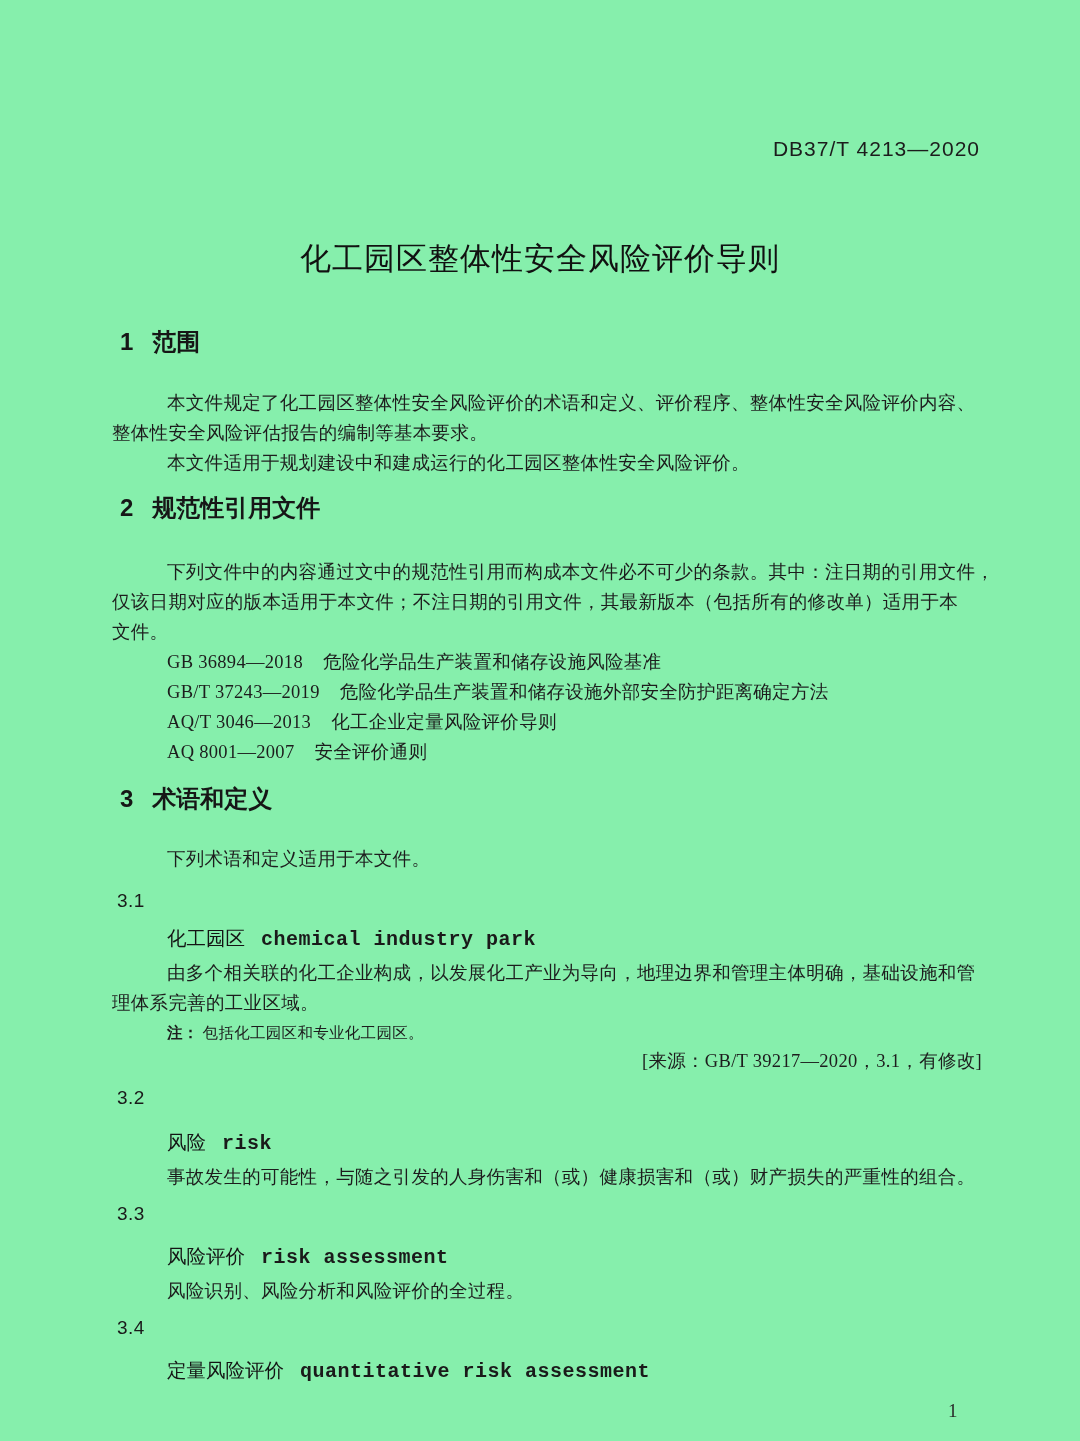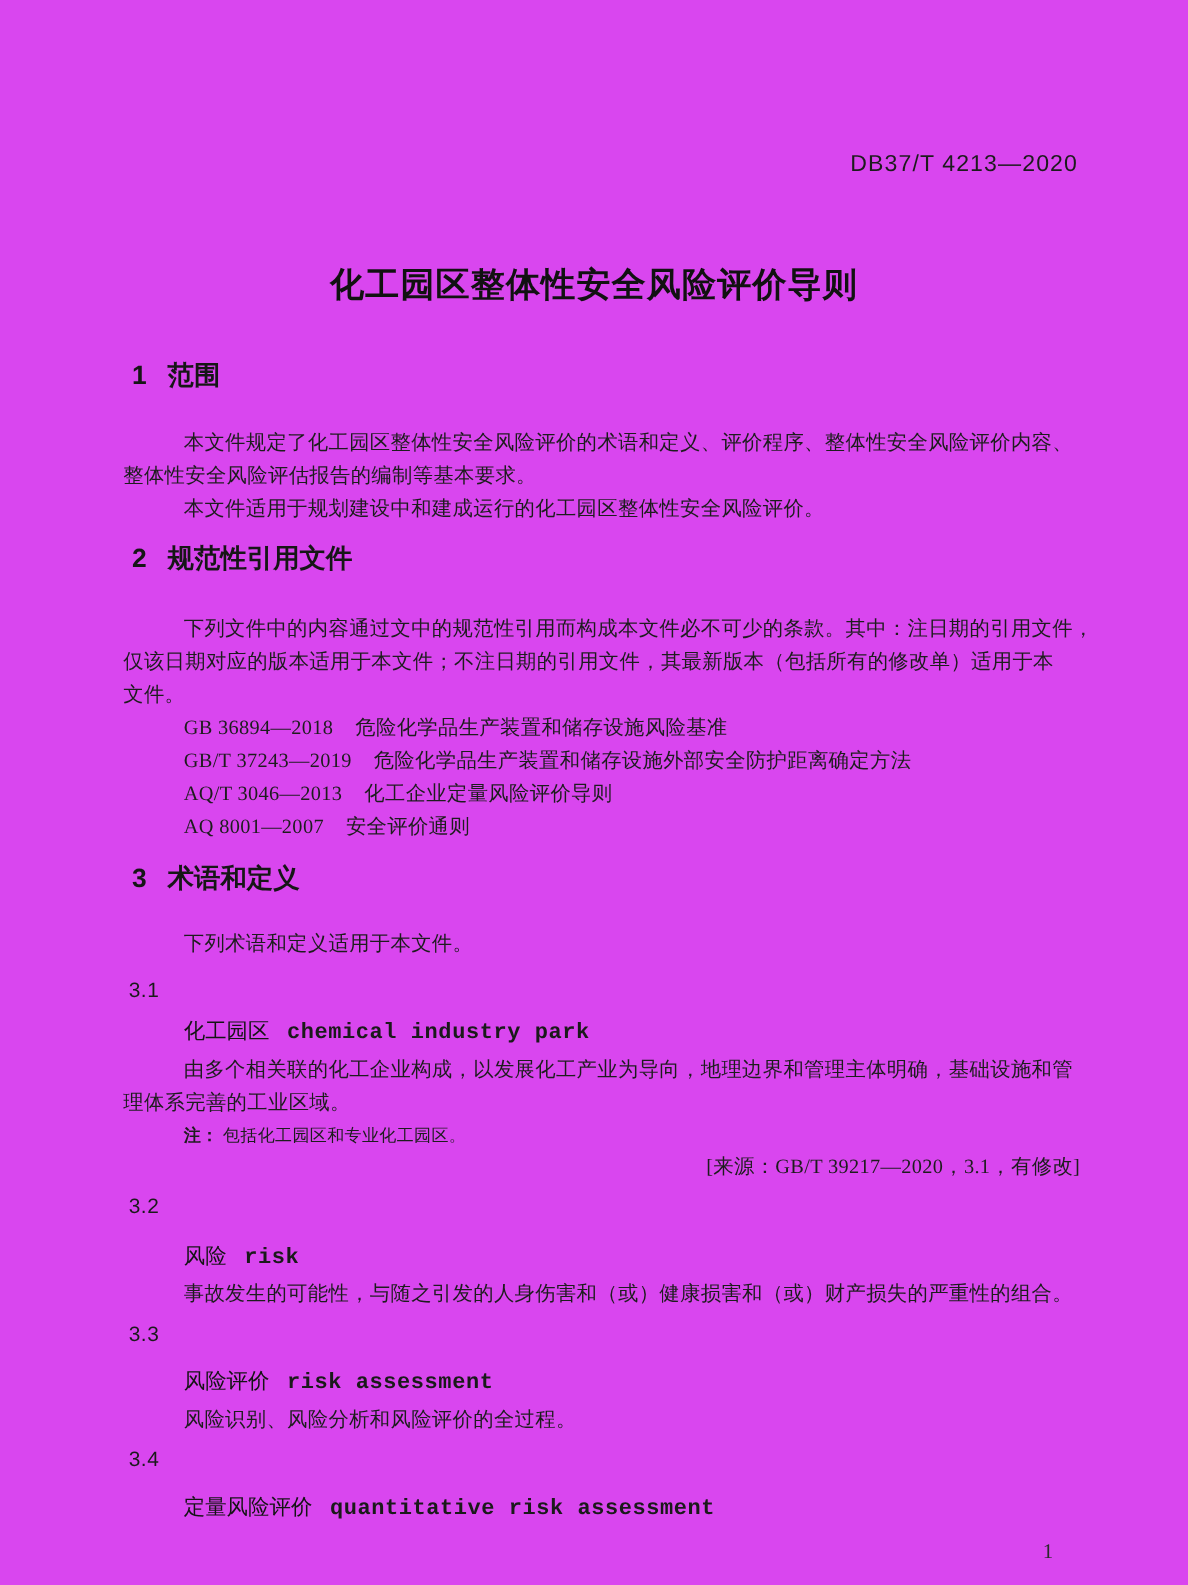--- a/index.html
+++ b/index.html
@@ -4,21 +4,21 @@
 <style>
   html, body {
     margin: 0;
     padding: 0;
     background: #ffffff;
   }
   .page {
     position: relative;
     width: 1080px;
     height: 1441px;
-    background: #d946ef;
+    background: #86efac;
     color: #1d1d1d;
     overflow: hidden;
   }
   .doc-header {
     position: absolute;
     top: 137px;
     right: 100px;
     font-family: "Liberation Sans", "DejaVu Sans", sans-serif;
     font-size: 21px;
     letter-spacing: 1px;
@@ -26,21 +26,21 @@
     white-space: nowrap;
   }
   .doc-title {
     position: absolute;
     top: 238px;
     left: 0;
     width: 100%;
     margin: 0;
     text-align: center;
     font-family: "Liberation Sans", "DejaVu Sans", sans-serif;
-    font-weight: bold;
+    font-weight: normal;
     font-size: 31px;
     letter-spacing: 1px;
     color: #111111;
   }
   .content {
     position: absolute;
     left: 112px;
     top: 330px;
     width: 870px;
     display: flex;

